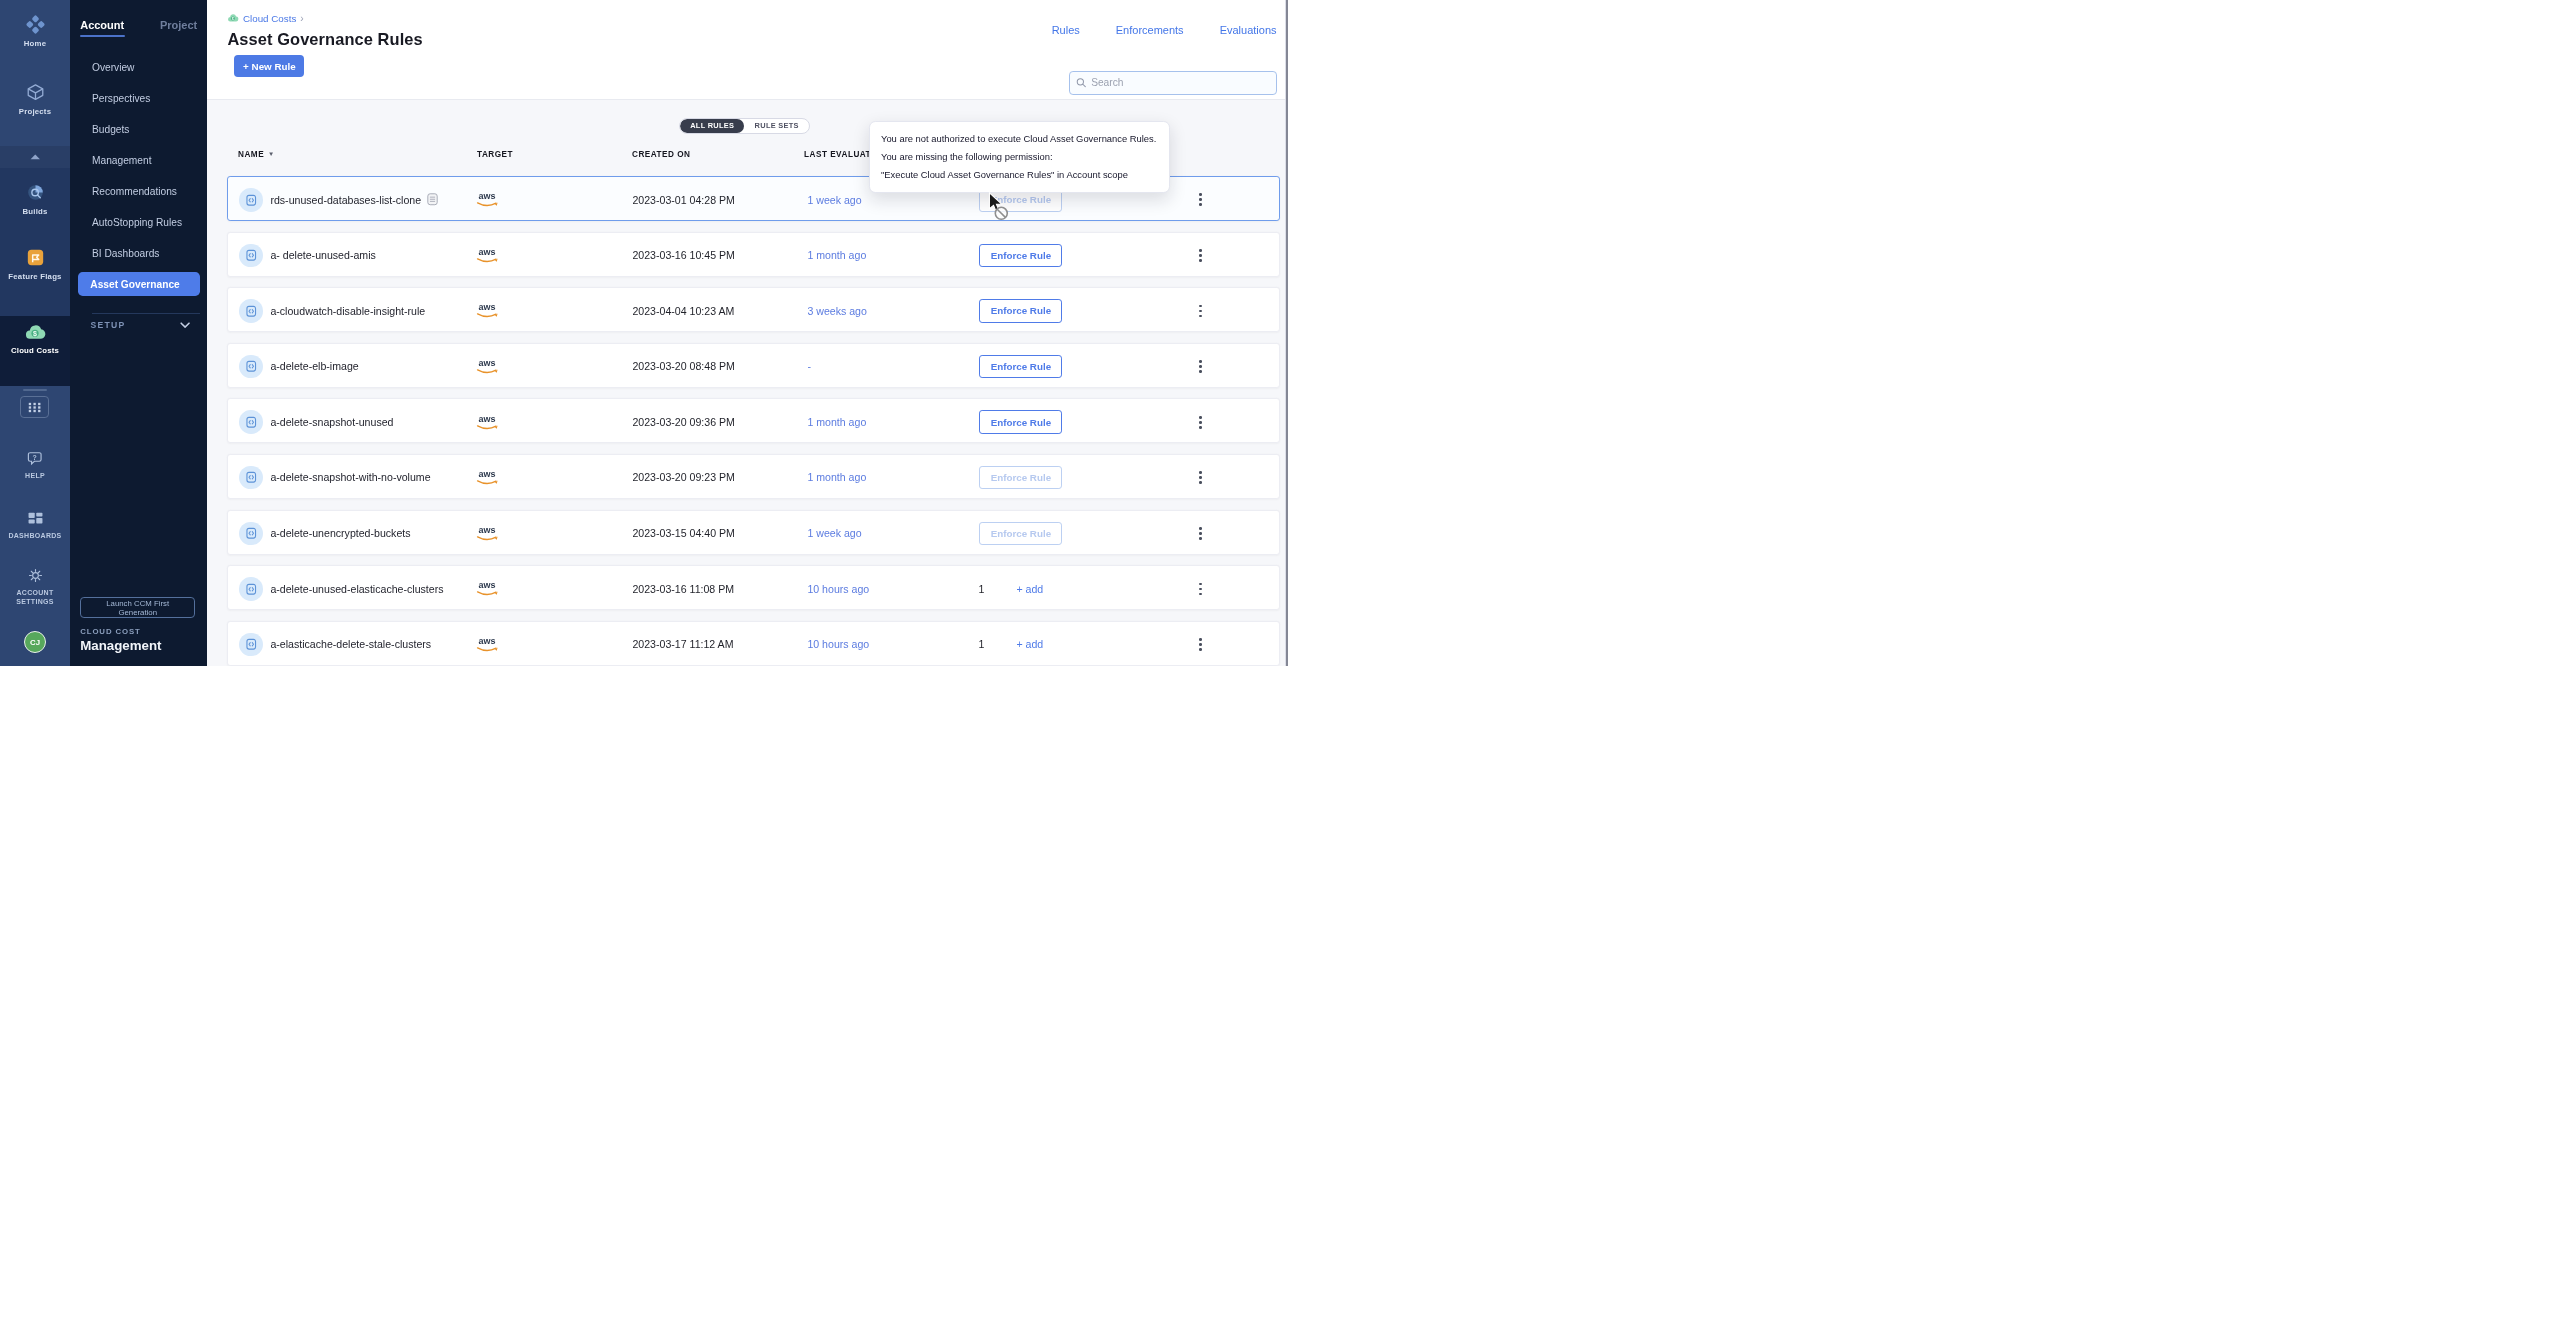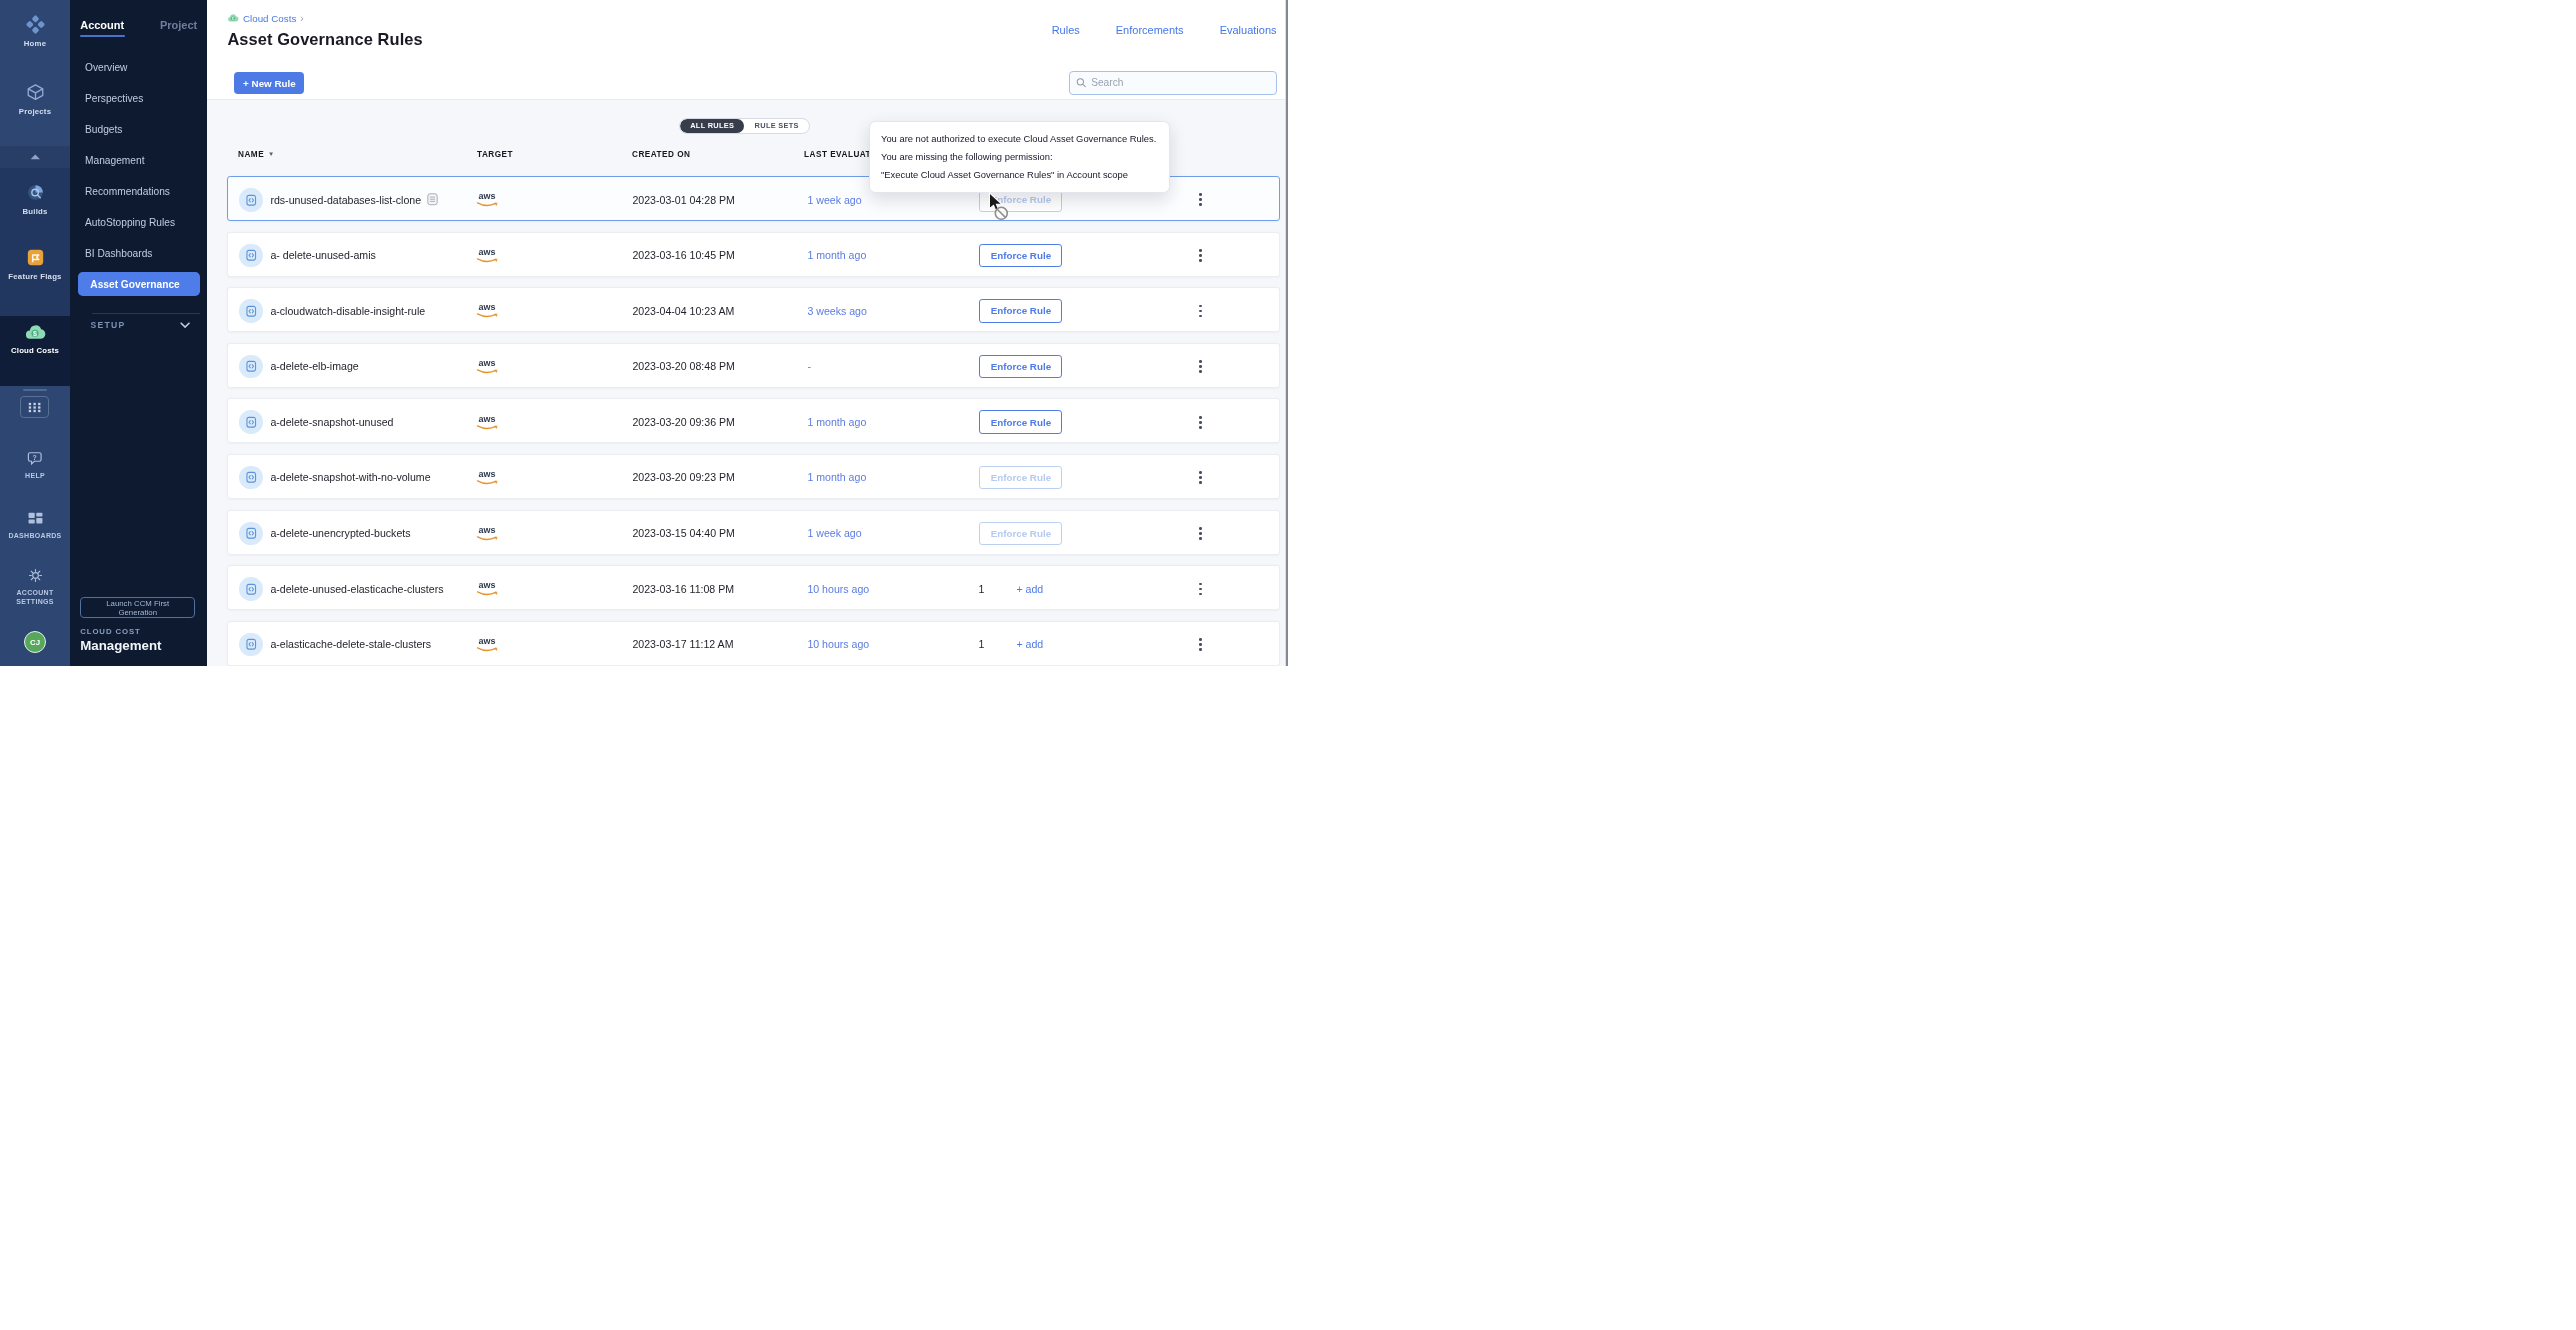--- a/index.html
+++ b/index.html
@@ -24,39 +24,39 @@
 
   
   .sidenav { position: absolute; left: 70px; top: 0; width: 137px; height: 847px; background: #0D1A30; z-index: 4; overflow: hidden; }
   .watermark { position: absolute; left: -7.8px; bottom: -63px; width: 251px; height: 251px; border-radius: 50%; background: radial-gradient(circle, rgba(120,150,200,0.07), transparent 70%); }
   .scope-tabs { position: absolute; top: 19px; left: 10.2px; width: 117px; display: flex; justify-content: space-between; }
   .scope-tab { font-size: 11px; cursor: pointer; }
   .scope-tab.active { color: #FFFFFF; font-weight: 700; }
   .scope-tab.inactive { color: #6F7E9C; font-weight: 600; }
   .scope-underline { position: absolute; top: 35px; left: 10.2px; width: 45px; height: 2.3px; border-radius: 1.6px; background: #4B72C9; }
   .menu { position: absolute; top: 52px; left: 0; width: 137px; }
-  .menu-item { height: 31px; display: flex; align-items: center; padding-left: 15px; font-size: 10.2px; color: #C2CDE2; cursor: pointer; }
+  .menu-item { height: 31px; display: flex; align-items: center; padding-left: 22px; font-size: 10.2px; color: #C2CDE2; cursor: pointer; }
   .menu-item.active { height: 24px; margin: 3.1px 7px 3.1px 7.8px; padding-left: 12.5px; background: #4E7CE9; border-radius: 4.7px; color: #FFFFFF; font-weight: 700; }
   .setup-divider { position: absolute; top: 313px; left: 22px; width: 108px; height: 0.8px; background: #24385C; }
   .setup-row { position: absolute; top: 320px; left: 20.4px; width: 100px; display: flex; justify-content: space-between; align-items: center; cursor: pointer; }
   .setup-label { font-size: 8.6px; font-weight: 700; letter-spacing: 1.3px; color: #7E92B5; }
   .launch-btn { position: absolute; top: 597px; left: 10.2px; width: 115px; height: 21px; border: 0.8px solid #54709C; border-radius: 3.9px; background: transparent; color: #A5B9D6; font-size: 7.8px; line-height: 1.15; text-align: center; padding: 1.6px 6.3px; cursor: pointer; font-family: inherit; }
   .module-eyebrow { position: absolute; top: 627px; left: 10.2px; font-size: 7.8px; font-weight: 700; letter-spacing: 0.9px; color: #8B9EBC; }
   .module-title { position: absolute; top: 638px; left: 10.2px; font-size: 13.3px; font-weight: 700; color: #F2F5FA; }
 
   
   .content { position: absolute; left: 207px; top: 0; width: 1082px; height: 666px; background: #F6F7FA; }
   .content-top { position: absolute; top: 0; left: 0; width: 100%; height: 100px; background: #FFFFFF; border-bottom: 0.8px solid #E8EAF0; }
   .breadcrumb { position: absolute; top: 12.5px; left: 20.4px; display: flex; align-items: center; gap: 3.9px; font-size: 9.8px; }
   .crumb-link { color: #4A78E6; cursor: pointer; }
   .crumb-chev { color: #9AA0B5; font-size: 10.2px; }
   .page-title { position: absolute; top: 30px; left: 20.4px; font-size: 16.4px; font-weight: 800; color: #191A23; letter-spacing: 0.1px; }
   .nav-links { position: absolute; top: 24px; right: 12.5px; display: flex; gap: 36px; }
   .nav-link { font-size: 11px; color: #4376E8; cursor: pointer; }
-  .new-rule-btn { position: absolute; top: 72px; left: 27.4px; width: 70px; height: 22px; background: #4D7AE5; color: #fff; border: none; border-radius: 3.9px; font-size: 9.8px; font-weight: 600; cursor: pointer; font-family: inherit; }
+  .new-rule-btn { position: absolute; top: 55px; left: 27.4px; width: 70px; height: 22px; background: #4D7AE5; color: #fff; border: none; border-radius: 3.9px; font-size: 9.8px; font-weight: 600; cursor: pointer; font-family: inherit; }
   .search-wrap { position: absolute; top: 71px; left: 862px; width: 208px; height: 23.5px; border: 0.8px solid #A6C1EC; border-radius: 3.9px; background: #F9FCFF; display: flex; align-items: center; padding: 0 6.3px; gap: 4.7px; }
   .search-wrap input { border: none; outline: none; background: transparent; font-size: 10.2px; color: #3A3E4C; width: 100%; font-family: inherit; }
   .search-wrap input::placeholder { color: #9BA1B0; }
 
   
   .seg-toggle { position: absolute; top: 118px; left: 472px; height: 15.7px; display: flex; background: #FFFFFF; border: 0.8px solid #D8DAE5; border-radius: 8.6px; overflow: hidden; cursor: pointer; }
   .seg { padding: 0 10.2px; font-size: 7.4px; font-weight: 700; letter-spacing: 0.3px; display: flex; align-items: center; }
   .seg.active { background: #383D4C; color: #FFFFFF; border-radius: 7.8px; }
   .seg.inactive { color: #4F5162; }
 

